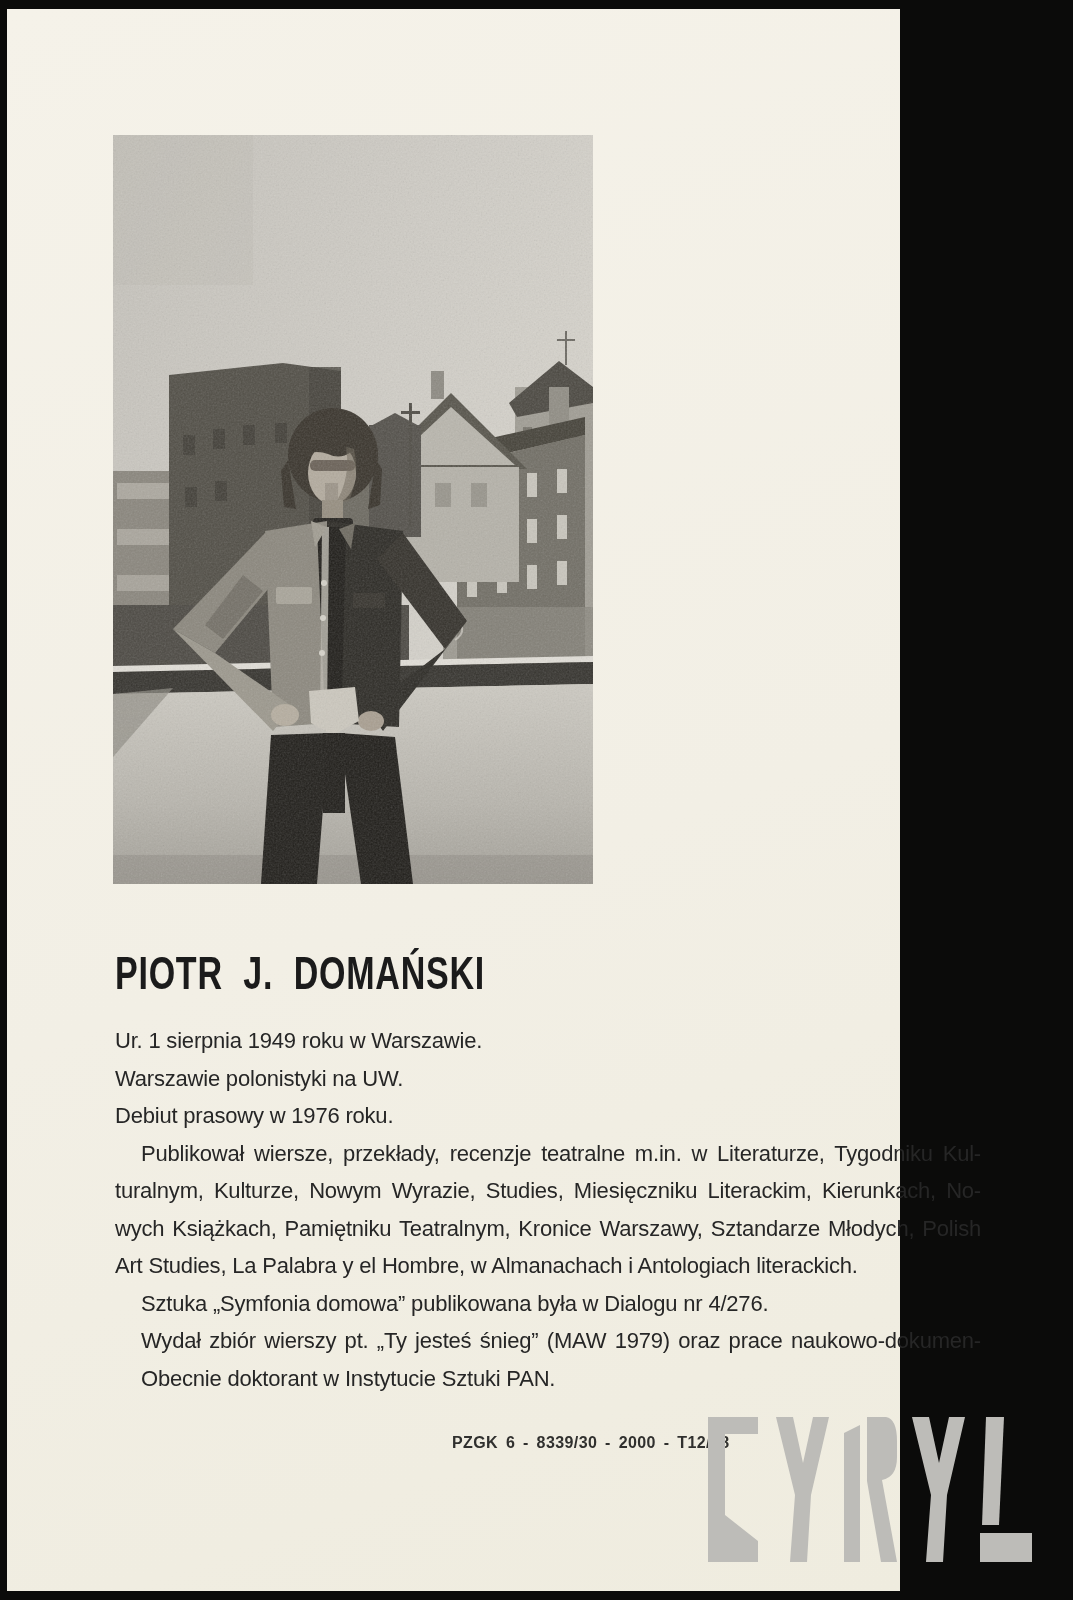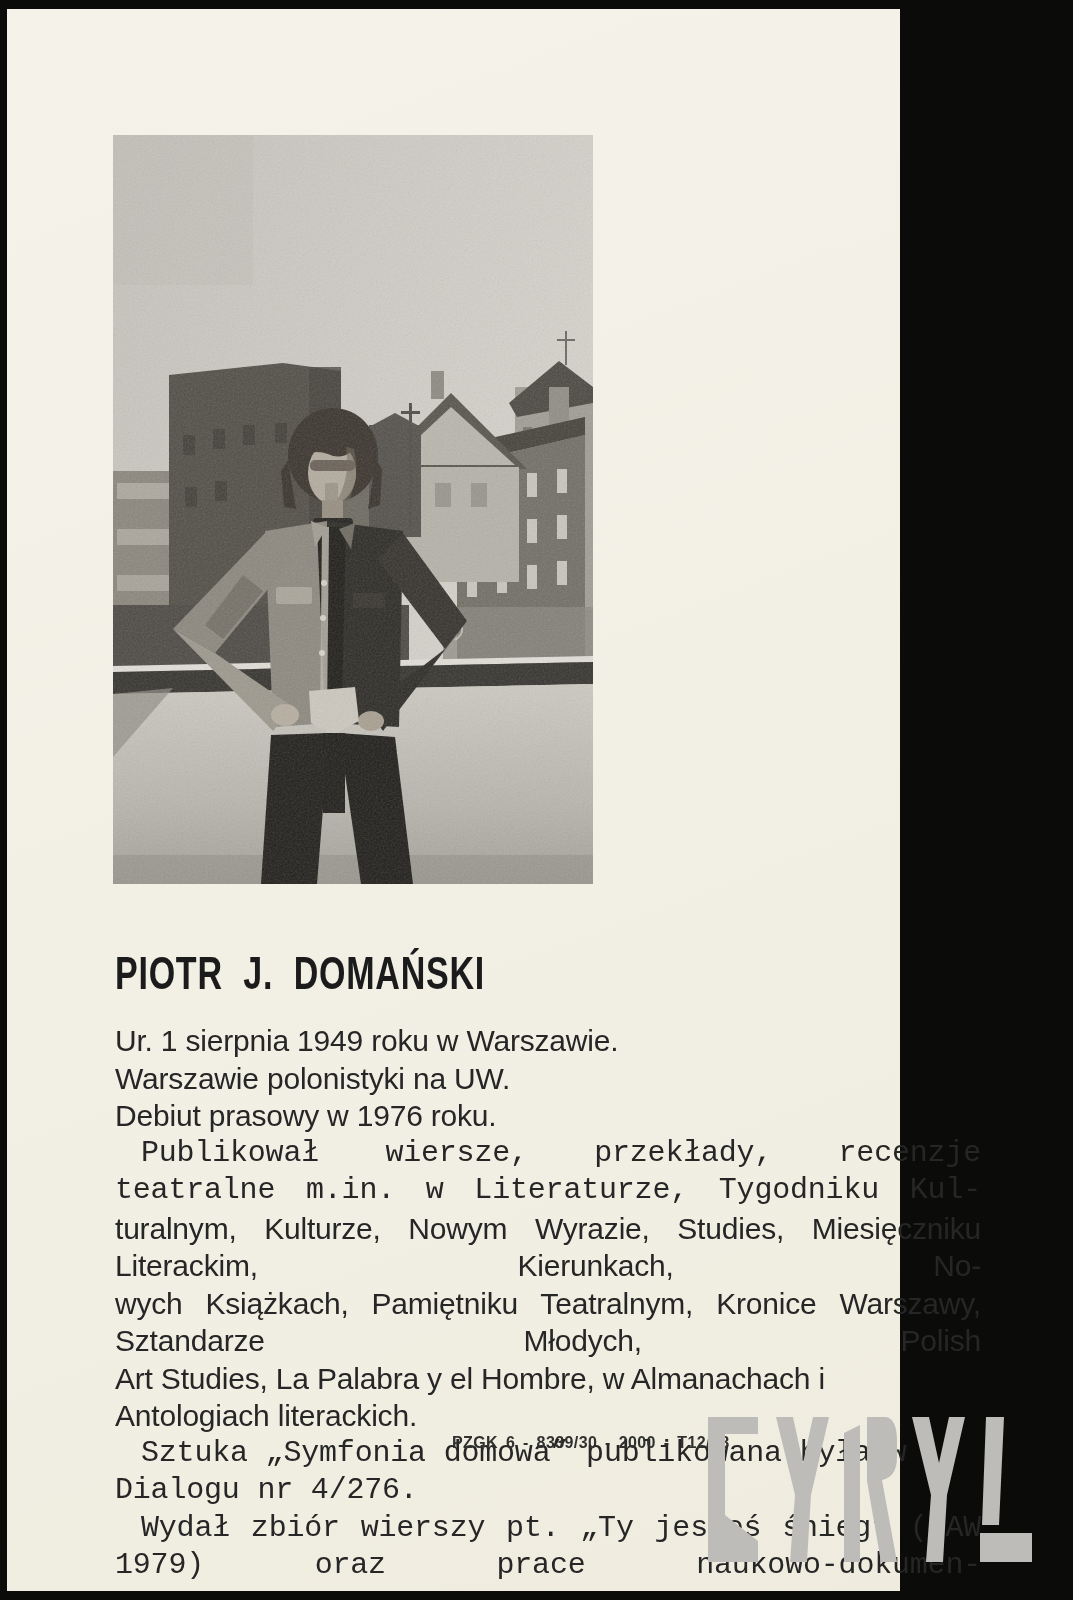--- a/index.html
+++ b/index.html
@@ -19,24 +19,24 @@
   }
   .photo svg{display:block;width:100%;height:100%;}
   .heading{
     position:absolute;left:108px;top:938px;margin:0;
     font-size:46px;line-height:52px;font-weight:bold;
     letter-spacing:1px;word-spacing:14px;color:#1b1b1b;
     transform:scaleX(.74);transform-origin:left top;white-space:nowrap;
   }
   .bio{
     position:absolute;left:108px;top:1013px;width:866px;
-    font-size:30px;line-height:37.5px;color:#262626;letter-spacing:-0.2px;
+    font-size:22px;line-height:37.5px;color:#262626;letter-spacing:-0.2px;
   }
   .bio p{margin:0;white-space:normal;}
-  .bio p.p{text-indent:26px;font-family:Liberation Mono, monospace;}
+  .bio p.p{text-indent:26px;}
   .bio p.j{text-align:justify;text-align-last:justify;}
   .print-code{
     position:absolute;left:445px;top:1425px;
     font-size:16px;line-height:18px;font-weight:bold;
     letter-spacing:.4px;word-spacing:3px;color:#30302e;white-space:nowrap;
   }
   .watermark{position:absolute;left:701px;top:1406px;width:330px;height:150px;}
   .watermark svg{display:block;width:100%;height:100%;}
 </style>
 </head>
@@ -196,20 +196,21 @@
   <div class="bio">
     <p class="line">Ur. 1 sierpnia 1949 roku w Warszawie.</p>
     <p class="line">Warszawie polonistyki na UW.</p>
     <p class="line">Debiut prasowy w 1976 roku.</p>
     <p class="line p j">Publikował wiersze, przekłady, recenzje teatralne m.in. w Literaturze, Tygodniku Kul-</p>
     <p class="line j">turalnym, Kulturze, Nowym Wyrazie, Studies, Miesięczniku Literackim, Kierunkach, No-</p>
     <p class="line j">wych Książkach, Pamiętniku Teatralnym, Kronice Warszawy, Sztandarze Młodych, Polish</p>
     <p class="line">Art Studies, La Palabra y el Hombre, w Almanachach i Antologiach literackich.</p>
     <p class="line p">Sztuka „Symfonia domowa” publikowana była w Dialogu nr 4/276.</p>
     <p class="line p j">Wydał zbiór wierszy pt. „Ty jesteś śnieg” (MAW 1979) oraz prace naukowo-dokumen-</p>
+    <p class="line p">Obecnie doktorant w Instytucie Sztuki PAN.</p>
   </div>
 
   <div class="print-code">PZGK 6 - 8339/30 - 2000 - T12/18</div>
 
   <div class="watermark" aria-label="CYRYL">
     <svg viewBox="0 0 330 150">
       <g fill="#bdbcb8" transform="translate(0,2)">
         <g>
           <path d="M0,0 H50 V17 H17 V98 L50,124 V145 H0 Z"></path>
         </g>

